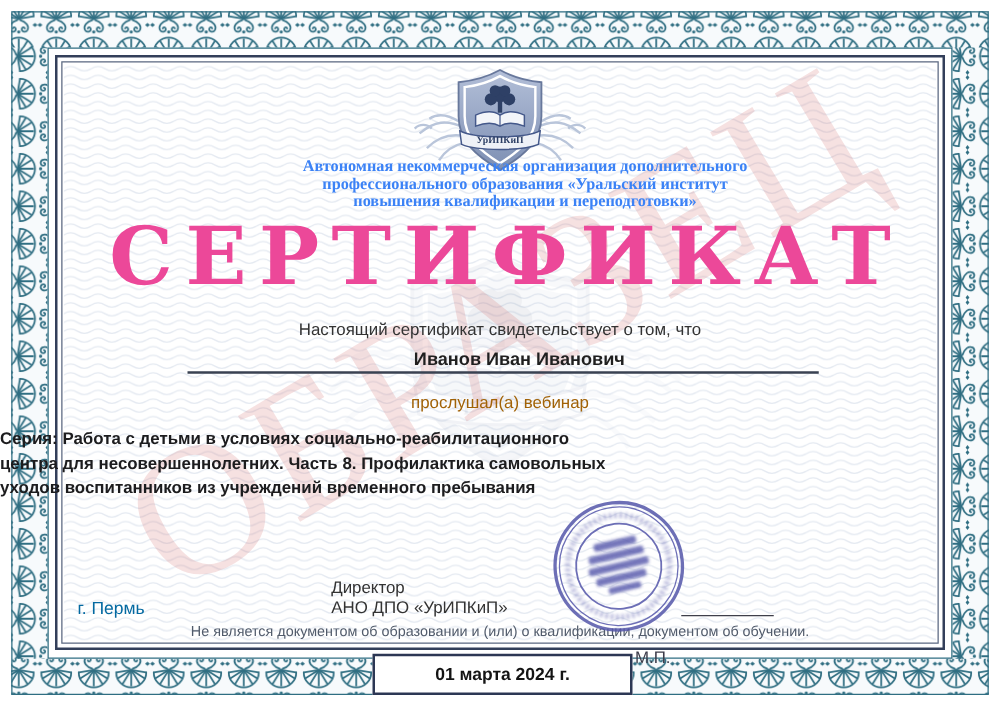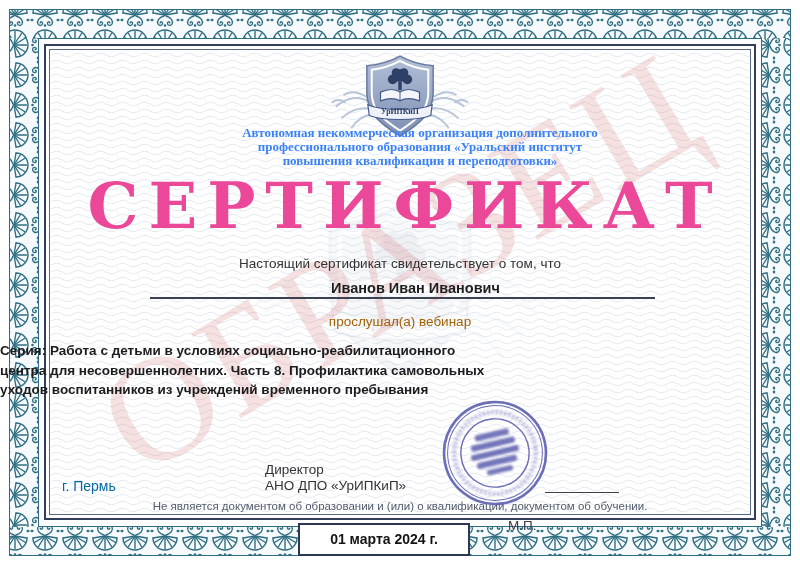--- a/index.html
+++ b/index.html
@@ -30,21 +30,21 @@
   .action{position:absolute;left:0;right:0;top:314px;text-align:center;font-size:13.5px;color:#a16207;z-index:3;}
   .course{position:absolute;left:0;right:0;top:341px;font-size:13.5px;font-weight:bold;
     line-height:19.5px;color:#1c1c1e;z-index:3;}
   .city{position:absolute;left:62px;top:478px;font-size:14px;color:#0369a1;z-index:3;}
   .director{position:absolute;left:265px;top:462px;font-size:13.5px;line-height:15.5px;color:#333;z-index:3;}
   .mp{position:absolute;left:508px;top:478px;font-size:13.5px;color:#3c3c4a;z-index:3;margin-top:40px;}
   .sig-line{position:absolute;left:545px;top:492px;width:74px;border-top:1.5px solid #3f3f4a;z-index:3;}
   .disclaimer{position:absolute;left:0;right:0;top:500px;text-align:center;font-size:11.5px;color:#515b6b;z-index:3;}
   .stamp{position:absolute;left:441px;top:399px;z-index:4;}
   .datebox{
-    position:absolute;left:298px;top:523px;width:172px;height:33px;background:#ffffff;
+    position:absolute;left:298px;top:523px;width:208px;height:33px;background:#ffffff;
     border:2px solid #2c3754;box-sizing:border-box;text-align:center;line-height:29px;
     font-size:14px;font-weight:bold;color:#141414;z-index:5;
   }
 </style>
 </head>
 <body>
 
 <div class="cert">
 
   <svg width="0" height="0" style="position:absolute" aria-hidden="true">

